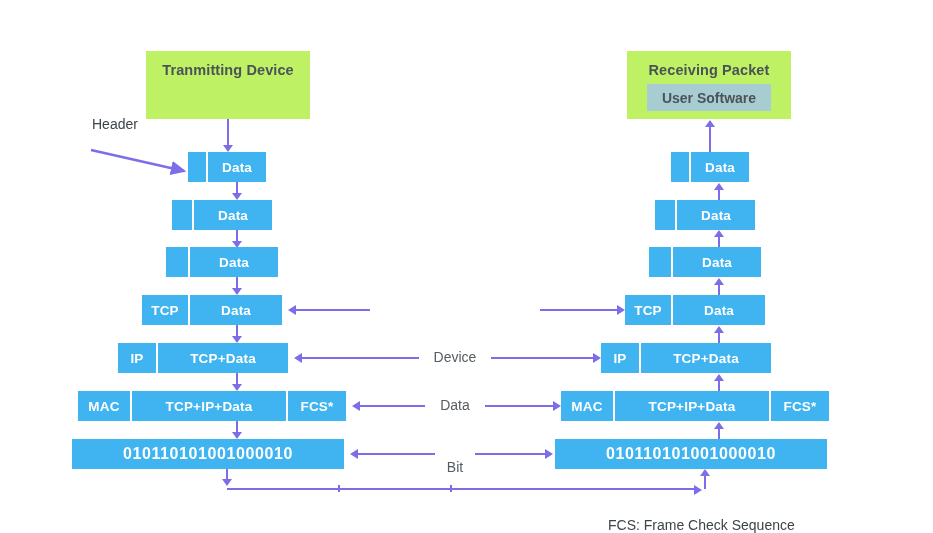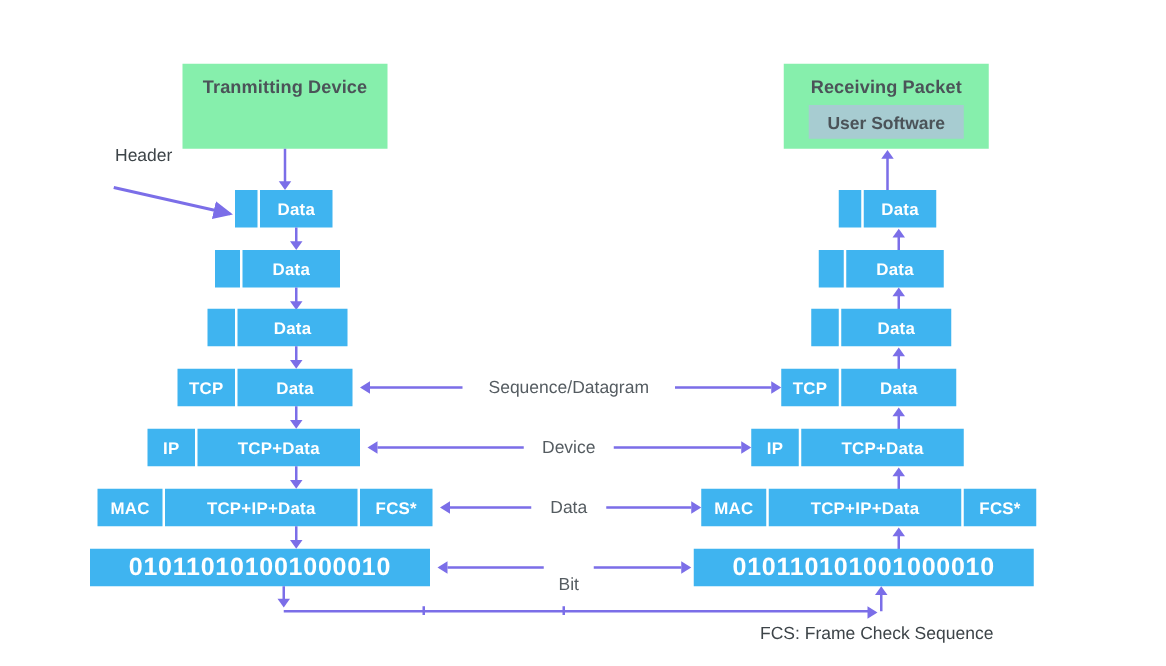--- a/index.html
+++ b/index.html
@@ -7,21 +7,21 @@
     width:933px;height:533px;
     background:#ffffff;
     font-family:"Liberation Sans", sans-serif;
     overflow:hidden;
   }
   #stage{position:relative;width:933px;height:533px;background:#fff;}
 
   
   .device{
     position:absolute;
-    background:#86efac;
+    background:#bef264;
     display:flex;
     flex-direction:column;
     align-items:center;
     box-sizing:border-box;
   }
   .device-title{
     font-size:14.5px;
     font-weight:bold;
     color:#4b5358;
     letter-spacing:.1px;
@@ -47,21 +47,21 @@
     color:#ffffff;
     font-size:13.5px;
     font-weight:bold;
     display:flex;
     align-items:center;
     justify-content:center;
     box-sizing:border-box;
     white-space:nowrap;
     letter-spacing:.2px;
   }
-  .blk.bits{font-size:20px;letter-spacing:.6px;}
+  .blk.bits{font-size:16px;letter-spacing:.6px;}
 
   
   .vline{position:absolute;background:#7b6ee8;width:2px;}
   .hline{position:absolute;background:#7b6ee8;height:2px;}
   .tri{position:absolute;width:0;height:0;}
   .tri-down{border-left:5px solid transparent;border-right:5px solid transparent;border-top:7px solid #7b6ee8;}
   .tri-up{border-left:5px solid transparent;border-right:5px solid transparent;border-bottom:7px solid #7b6ee8;}
   .tri-left{border-top:5px solid transparent;border-bottom:5px solid transparent;border-right:8px solid #7b6ee8;}
   .tri-right{border-top:5px solid transparent;border-bottom:5px solid transparent;border-left:8px solid #7b6ee8;}
 
@@ -77,20 +77,21 @@
     position:absolute;
     font-size:14px;
     color:#3d4448;
     white-space:nowrap;
   }
   .footnote{
     position:absolute;
     font-size:14px;
     color:#3d4448;
     white-space:nowrap;
+    margin-top:19px;
   }
   .diag-arrow{position:absolute;}
   .tick{position:absolute;background:#7b6ee8;width:2px;height:7px;}
 </style>
 </head>
 <body>
 
 <div id="stage">
 
   <div class="device" style="left:146px;top:51px;width:164px;height:68px;">
@@ -173,21 +174,20 @@
   <div class="blk" style="left:771px;top:391px;width:58px;height:30px;">FCS*</div>
   <div class="vline" style="left:718px;top:428px;height:13px;"></div>
   <div class="tri tri-up" style="left:714px;top:422px;"></div>
 
   <div class="blk bits" style="left:555px;top:439px;width:272px;height:30px;">010110101001000010</div>
   <div class="vline" style="left:704px;top:475px;height:14px;"></div>
   <div class="tri tri-up" style="left:700px;top:469px;"></div>
 
   <div class="tri tri-left" style="left:288px;top:305px;"></div>
   <div class="hline" style="left:296px;top:309px;width:74px;"></div>
-  <div class="mid-label" style="left:372px;top:301px;width:166px;">Sequence/Datagram</div>
   <div class="hline" style="left:540px;top:309px;width:77px;"></div>
   <div class="tri tri-right" style="left:617px;top:305px;"></div>
 
   <div class="tri tri-left" style="left:294px;top:353px;"></div>
   <div class="hline" style="left:302px;top:357px;width:117px;"></div>
   <div class="mid-label" style="left:421px;top:349px;width:68px;">Device</div>
   <div class="hline" style="left:491px;top:357px;width:102px;"></div>
   <div class="tri tri-right" style="left:593px;top:353px;"></div>
 
   <div class="tri tri-left" style="left:352px;top:401px;"></div>

